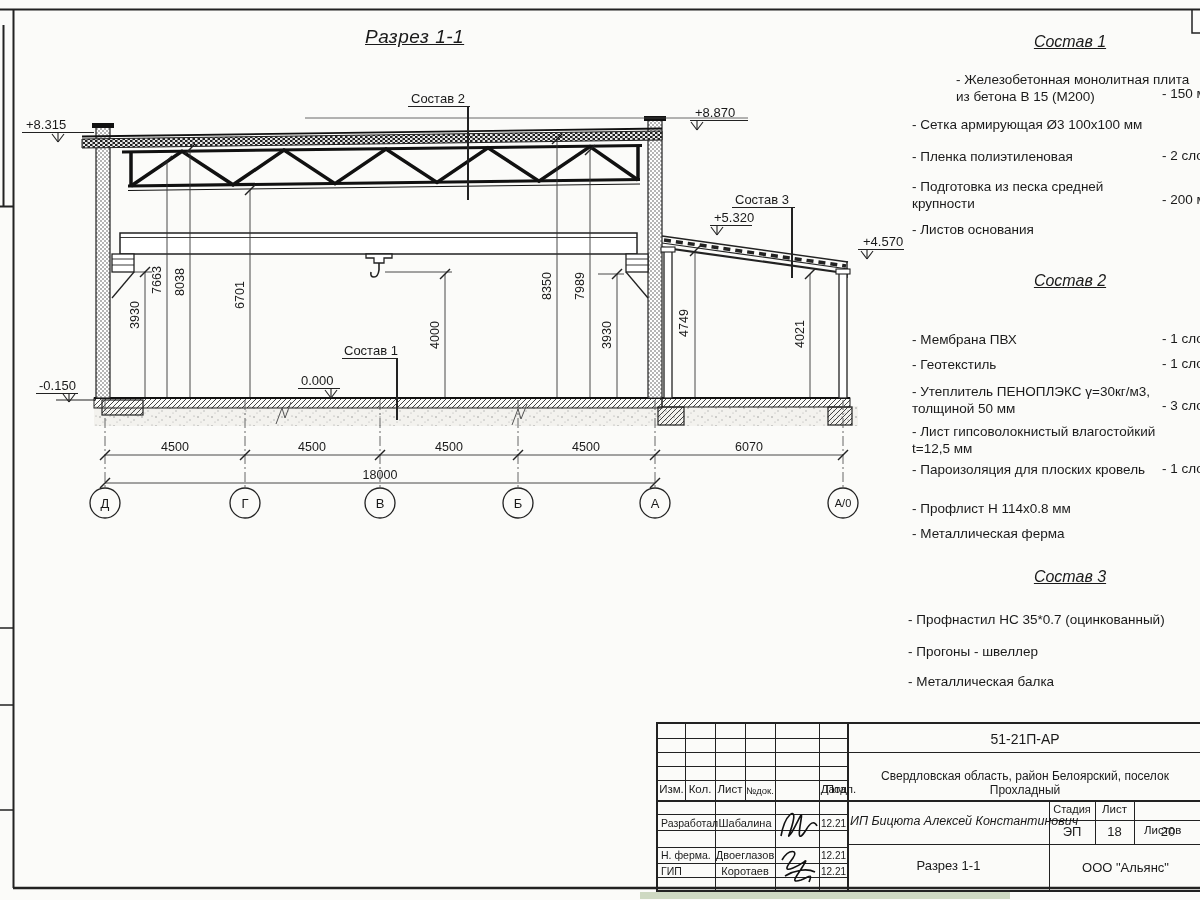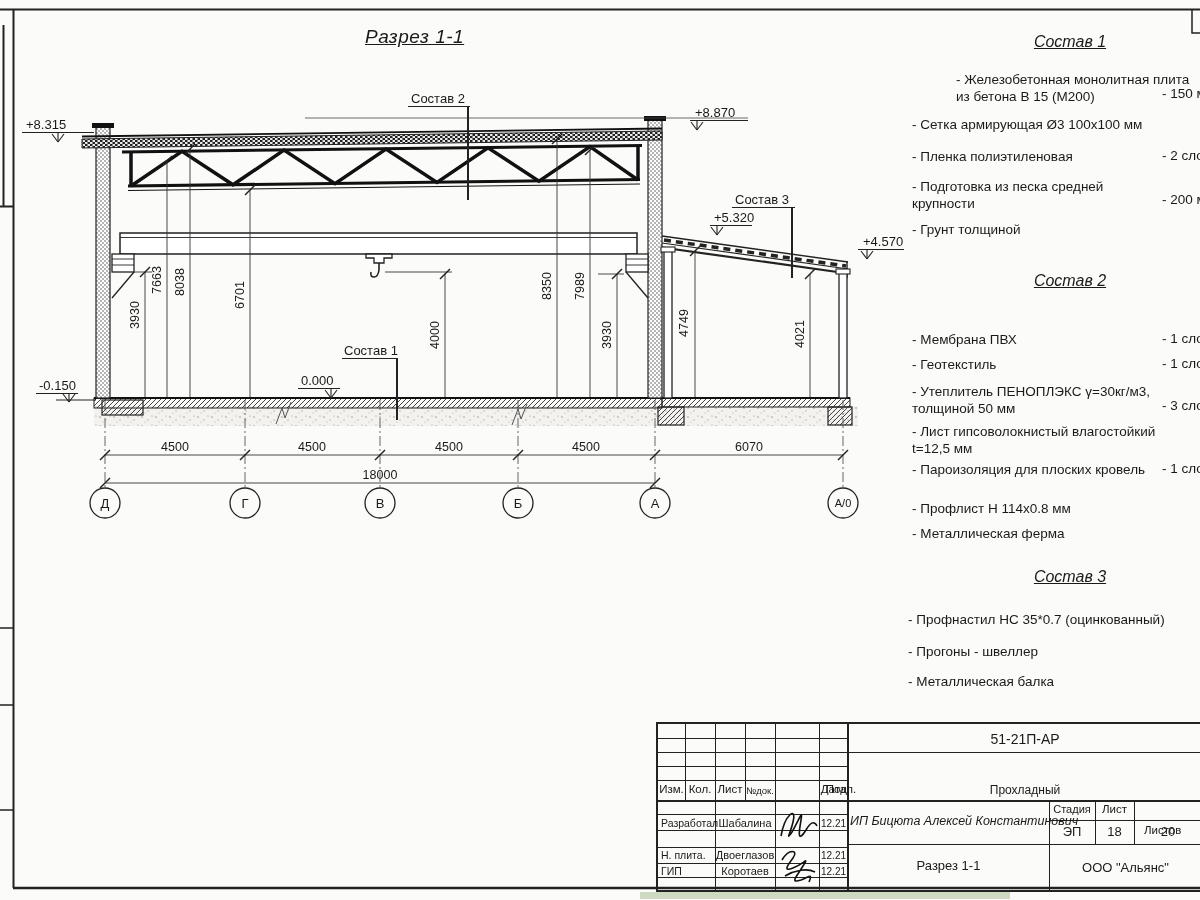--- a/index.html
+++ b/index.html
@@ -262,21 +262,21 @@
     <div class="abs lhead" style="left:1005px;top:33px;">Состав 1</div>
     <div class="abs item" style="left:956px;top:71px;">- Железобетонная  монолитная плита
 из бетона В 15 (М200)</div>
     <div class="abs qty" style="left:1162px;top:86px;">- 150 м</div>
     <div class="abs item" style="left:912px;top:116px;">- Сетка армирующая Ø3 100х100 мм</div>
     <div class="abs item" style="left:912px;top:148px;">- Пленка полиэтиленовая</div>
     <div class="abs qty" style="left:1162px;top:148px;">- 2 сло</div>
     <div class="abs item" style="left:912px;top:178px;">- Подготовка из песка средней
 крупности</div>
     <div class="abs qty" style="left:1162px;top:192px;">- 200 м</div>
-    <div class="abs item" style="left:912px;top:221px;">- Грунт толщиной</div>
+    <div class="abs item" style="left:912px;top:221px;">- Листов основания</div>
   </div>
 
   <div>
     <div class="abs lhead" style="left:1005px;top:272px;">Состав 2</div>
     <div class="abs item" style="left:912px;top:331px;">- Мембрана ПВХ</div>
     <div class="abs qty" style="left:1162px;top:331px;">- 1 сло</div>
     <div class="abs item" style="left:912px;top:356px;">- Геотекстиль</div>
     <div class="abs qty" style="left:1162px;top:356px;">- 1 сло</div>
     <div class="abs item" style="left:912px;top:383px;">- Утеплитель ПЕНОПЛЭКС γ=30кг/м3,
 толщиной 50 мм</div>
@@ -323,35 +323,36 @@
     <div class="tbt cent" style="left:0;top:59px;width:27px;">Изм.</div>
     <div class="tbt cent" style="left:27px;top:59px;width:30px;">Кол.</div>
     <div class="tbt cent" style="left:57px;top:59px;width:30px;">Лист</div>
     <div class="tbt cent" style="left:87px;top:61px;width:30px;font-size:9.5px;">№док.</div>
     <div class="tbt cent" style="left:117px;top:59px;width:44px;padding-left:44px;">Подп.</div>
     <div class="tbt cent" style="left:161px;top:59px;width:29px;">Дата</div>
 
     <div class="tbt" style="left:3px;top:93px;font-size:10.5px;">Разработал</div>
     <div class="tbt cent" style="left:57px;top:93px;width:60px;font-size:11px;">Шабалина</div>
     <div class="tbt cent" style="left:161px;top:94px;width:29px;font-size:10px;">12.21</div>
-    <div class="tbt" style="left:3px;top:125px;font-size:10.5px;">Н. плита.</div>
+    <div class="tbt" style="left:3px;top:125px;font-size:10.5px;">Н. ферма.</div>
     <div class="tbt cent" style="left:57px;top:125px;width:60px;font-size:11px;">Двоеглазов</div>
     <div class="tbt cent" style="left:161px;top:126px;width:29px;font-size:10px;">12.21</div>
     <div class="tbt" style="left:3px;top:141px;font-size:10.5px;">ГИП</div>
     <div class="tbt cent" style="left:57px;top:141px;width:60px;font-size:11px;">Коротаев</div>
     <div class="tbt cent" style="left:161px;top:142px;width:29px;font-size:10px;">12.21</div>
 
     <svg class="abs" style="left:117px;top:78px;" width="44" height="44">
       <path d="M6,34 C10,12 22,4 18,20 C16,30 10,40 17,30 C24,18 28,6 26,18 C24,30 22,42 31,28 C35,21 39,18 42,24" stroke="#111" stroke-width="1.6" fill="none"></path>
     </svg>
     <svg class="abs" style="left:117px;top:118px;" width="44" height="46">
       <path d="M7,18 C14,6 24,8 18,16 C12,24 8,30 18,26 C30,21 34,14 28,24 C22,34 14,42 26,38 C34,35 38,30 34,40 M10,34 C20,28 32,26 40,30" stroke="#111" stroke-width="1.6" fill="none"></path>
     </svg>
 
     <div class="tbt cent" style="left:190px;top:7px;width:354px;font-size:14px;">51-21П-АР</div>
+    <div class="tbt cent" style="left:192px;top:45px;width:350px;font-size:12px;">Свердловская область, район Белоярский, поселок</div>
     <div class="tbt cent" style="left:192px;top:59px;width:350px;font-size:12px;">Прохладный</div>
     <div class="tbt cent" style="left:192px;top:90px;width:197px;font-size:12.5px;font-style:italic;">ИП Бицюта Алексей Константинович</div>
     <div class="tbt cent" style="left:391px;top:79px;width:46px;font-size:11px;">Стадия</div>
     <div class="tbt cent" style="left:437px;top:79px;width:39px;">Лист</div>
     <div class="tbt" style="left:486px;top:80px;margin-top:20px;">Листов</div>
     <div class="tbt cent" style="left:391px;top:100px;width:46px;font-size:13px;">ЭП</div>
     <div class="tbt cent" style="left:437px;top:100px;width:39px;font-size:13px;">18</div>
     <div class="tbt cent" style="left:476px;top:100px;width:68px;font-size:13px;">20</div>
     <div class="tbt cent" style="left:190px;top:134px;width:201px;font-size:13px;">Разрез 1-1</div>
     <div class="tbt cent" style="left:391px;top:136px;width:153px;font-size:13px;">ООО "Альянс"</div>

